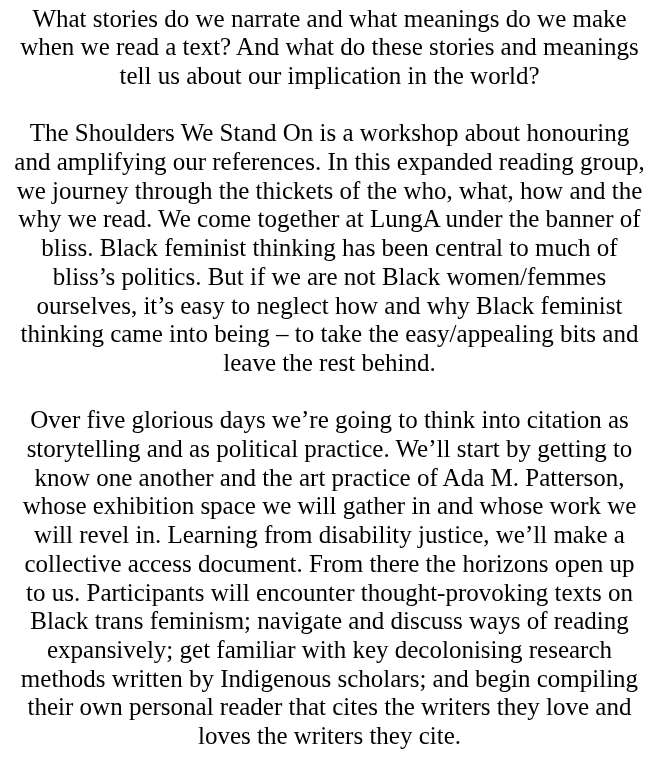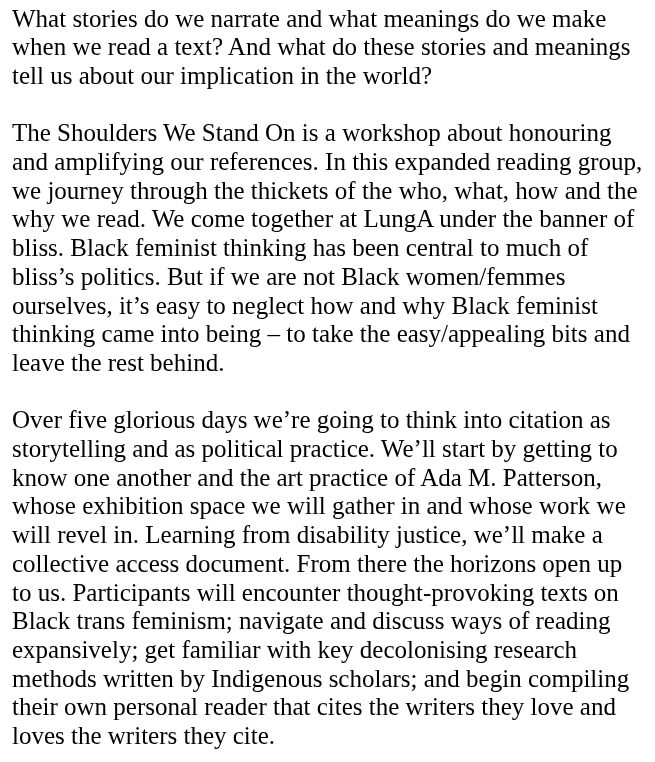--- a/index.html
+++ b/index.html
@@ -19,20 +19,21 @@
     padding: 4.5px 8px 0 12px;
     font-family: "Liberation Serif", "DejaVu Serif", serif;
     font-size: 25px;
     line-height: 28.7px;
     color: #000000;
     overflow: hidden;
   }
   .para {
     margin: 0 0 28.7px 0;
     white-space: pre;
+    text-align: center;
   }
   .para:last-child {
     margin-bottom: 8px;
   }
 </style>
 </head>
 <body>
 
 <main class="doc">
   <p class="para">What stories do we narrate and what meanings do we make

